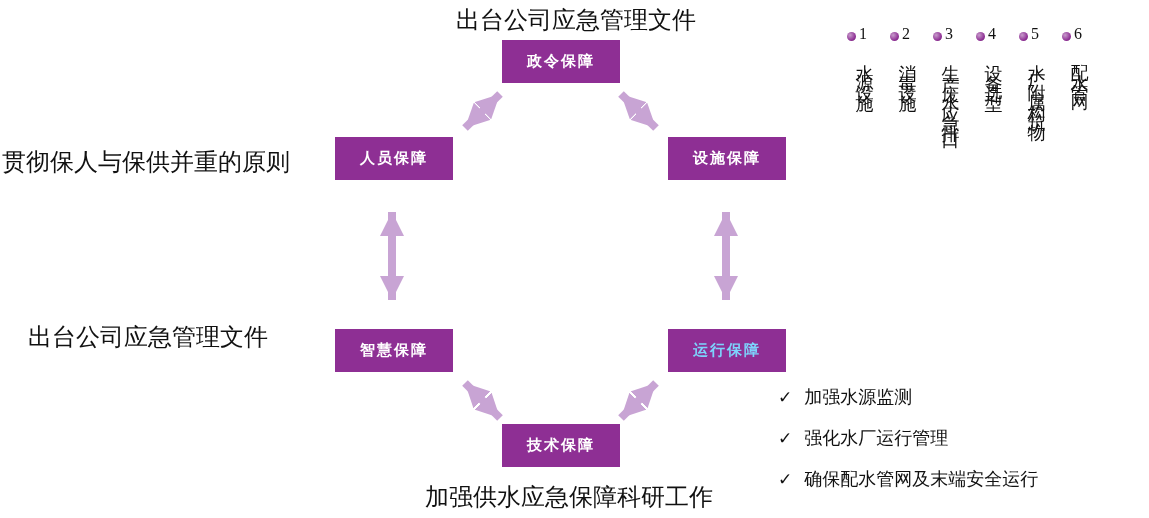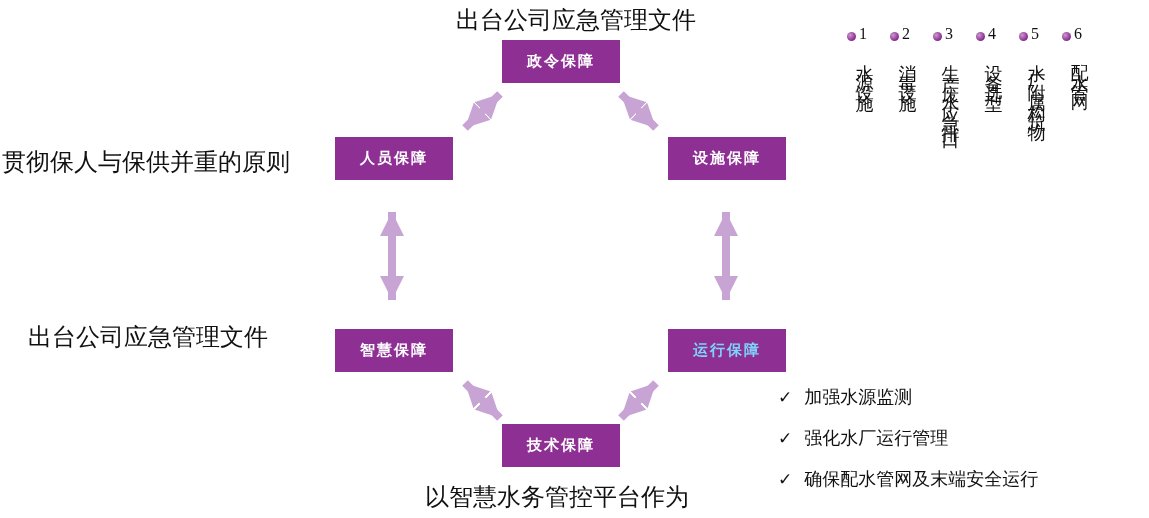--- a/index.html
+++ b/index.html
@@ -86,21 +86,21 @@
     <line class="arrow-line" x1="726" y1="212" x2="726" y2="300" stroke="#C8A4D4" stroke-width="8" marker-start="url(#ah)" marker-end="url(#ah)"></line>
     <line class="arrow-line" x1="465" y1="383" x2="500" y2="418" stroke="#C8A4D4" stroke-width="8" marker-start="url(#ah)" marker-end="url(#ah)"></line>
     <line class="arrow-line" x1="656" y1="383" x2="621" y2="418" stroke="#C8A4D4" stroke-width="8" marker-start="url(#ah)" marker-end="url(#ah)"></line>
   </svg>
 
   <div class="caption caption-top">出台公司应急管理文件</div>
   <div class="caption caption-left1">贯彻保人与保供并重的原则</div>
   <div class="caption caption-left2">
     <div>出台公司应急管理文件</div>
   </div>
-  <div class="caption caption-bottom">以智慧水务管控平台作为</div>
+  <div class="caption caption-bottom">加强供水应急保障科研工作</div>
 
   <div class="node node-top" style="background: rgb(142, 47, 148); color: rgb(255, 255, 255);">政令保障</div>
   <div class="node node-upper-left" style="background: rgb(142, 47, 148); color: rgb(255, 255, 255);">人员保障</div>
   <div class="node node-upper-right" style="background: rgb(142, 47, 148); color: rgb(255, 255, 255);">设施保障</div>
   <div class="node node-lower-left" style="background: rgb(142, 47, 148); color: rgb(255, 255, 255);">智慧保障</div>
   <div class="node node-lower-right" style="background: rgb(142, 47, 148); color: #7dd3fc;">运行保障</div>
   <div class="node node-bottom" style="background: rgb(142, 47, 148); color: rgb(255, 255, 255);">技术保障</div>
 
   <div class="numbered">
     <div class="num-col">

